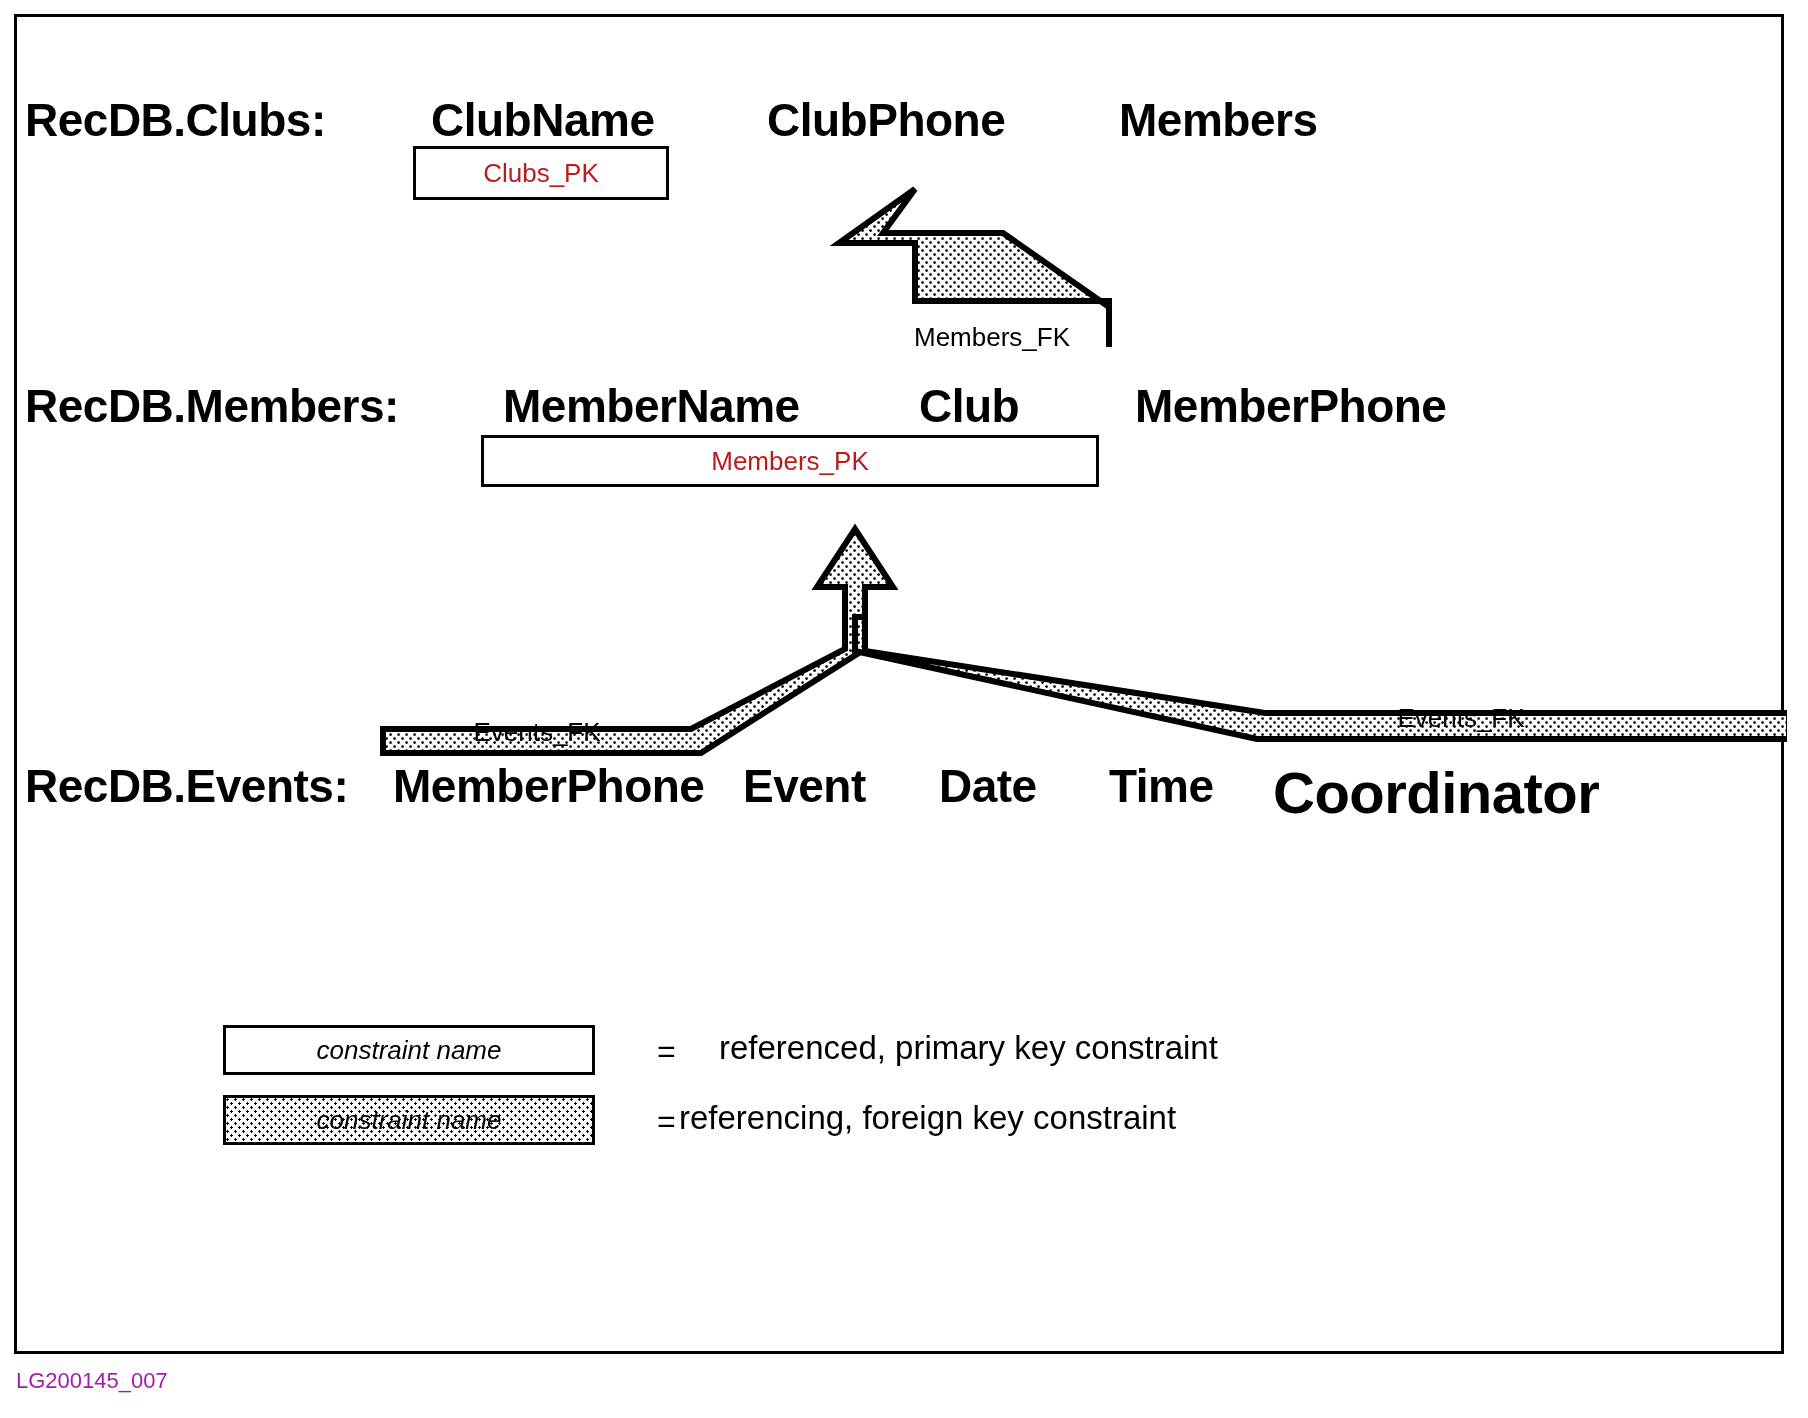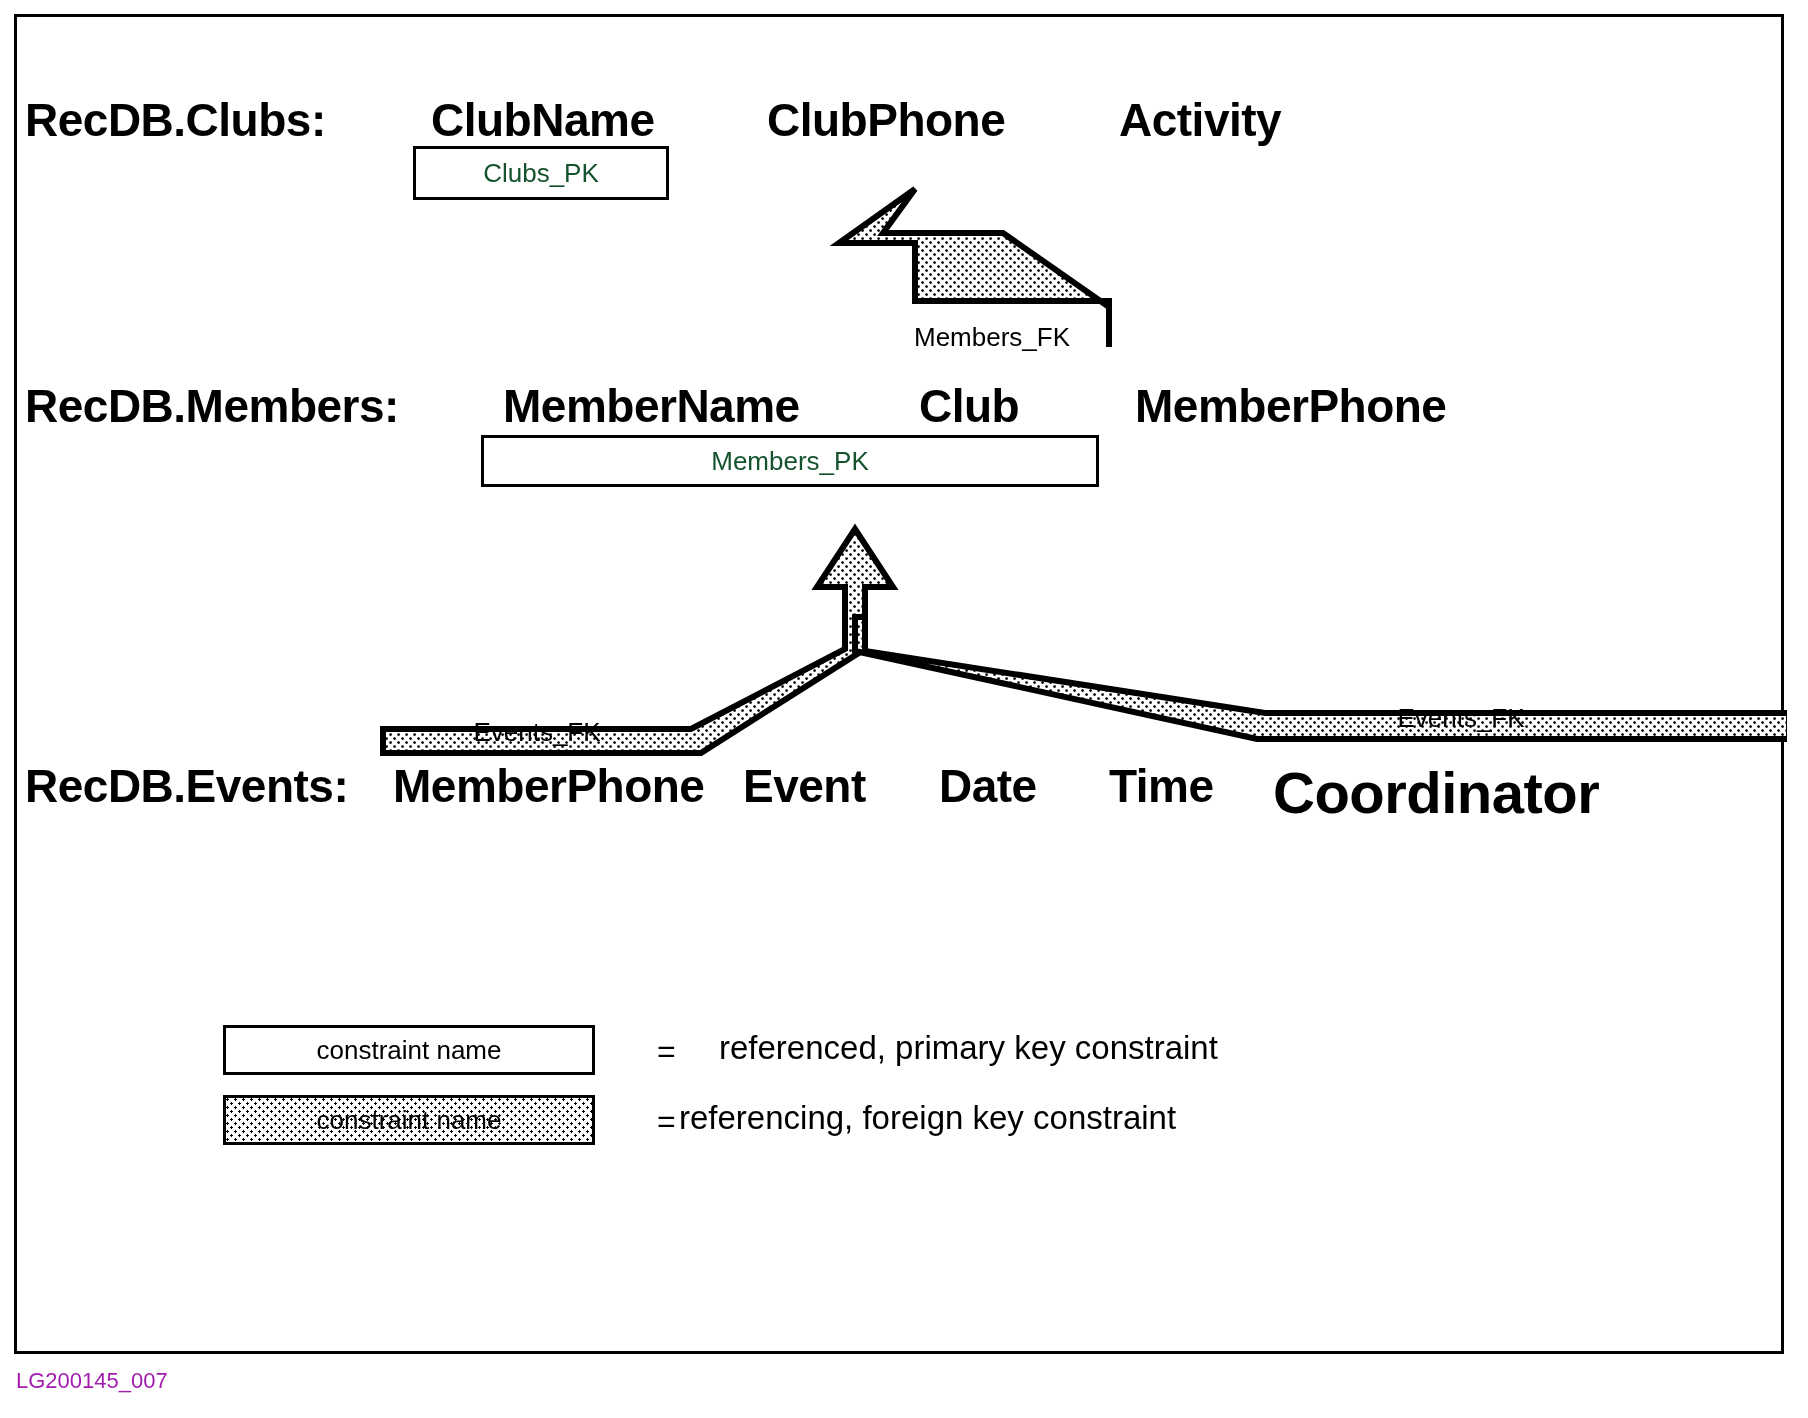--- a/index.html
+++ b/index.html
@@ -36,21 +36,21 @@
   }
   
   .pkbox{
     position:absolute;
     border:3px solid #000;
     background:#fff;
     box-sizing:border-box;
     display:flex;
     align-items:center;
     justify-content:center;
-    color:#14532d;
+    color:#b91c1c;
     white-space:nowrap;
   }
   
   .stipple{
     background-color:#ffffff;
     background-image:
       radial-gradient(circle at 1.5px 1.5px, #000 1.3px, transparent 1.4px),
       radial-gradient(circle at 5.5px 5.5px, #000 1.3px, transparent 1.4px);
     background-size:8px 8px, 8px 8px;
     background-position:0 0, 0 0;
@@ -78,20 +78,21 @@
   
   .legend-box{
     position:absolute;
     border:3px solid #000;
     box-sizing:border-box;
     display:flex;
     align-items:center;
     justify-content:center;
     white-space:nowrap;
     color:#000;
+    font-style:italic;
   }
   .legend-eq{
     position:absolute;
     color:#000;
     font-weight:normal;
   }
   .legend-text{
     position:absolute;
     color:#000;
     white-space:nowrap;
@@ -152,21 +153,21 @@
                L 838 634
                L 1240 722
                L 1772 722
                Z"></path>
     </svg>
 
     <div class="row-label" style="left:8px;top:76px;font-size:46px;">RecDB.Clubs:</div>
 
     <div class="col" style="left:414px;top:76px;font-size:46px;">ClubName</div>
     <div class="col" style="left:750px;top:76px;font-size:46px;">ClubPhone</div>
-    <div class="col" style="left:1102px;top:76px;font-size:46px;">Activity</div>
+    <div class="col" style="left:1102px;top:76px;font-size:46px;">Members</div>
 
     <div class="pkbox" style="left:396px;top:129px;width:256px;height:54px;font-size:26px;">Clubs_PK</div>
 
     <div class="band-label" style="left:860px;top:305px;width:230px;font-size:26px;">Members_FK</div>
 
     <div class="row-label" style="left:8px;top:362px;font-size:46px;">RecDB.Members:</div>
 
     <div class="col" style="left:486px;top:362px;font-size:46px;">MemberName</div>
     <div class="col" style="left:902px;top:362px;font-size:46px;">Club</div>
     <div class="col" style="left:1118px;top:362px;font-size:46px;">MemberPhone</div>

